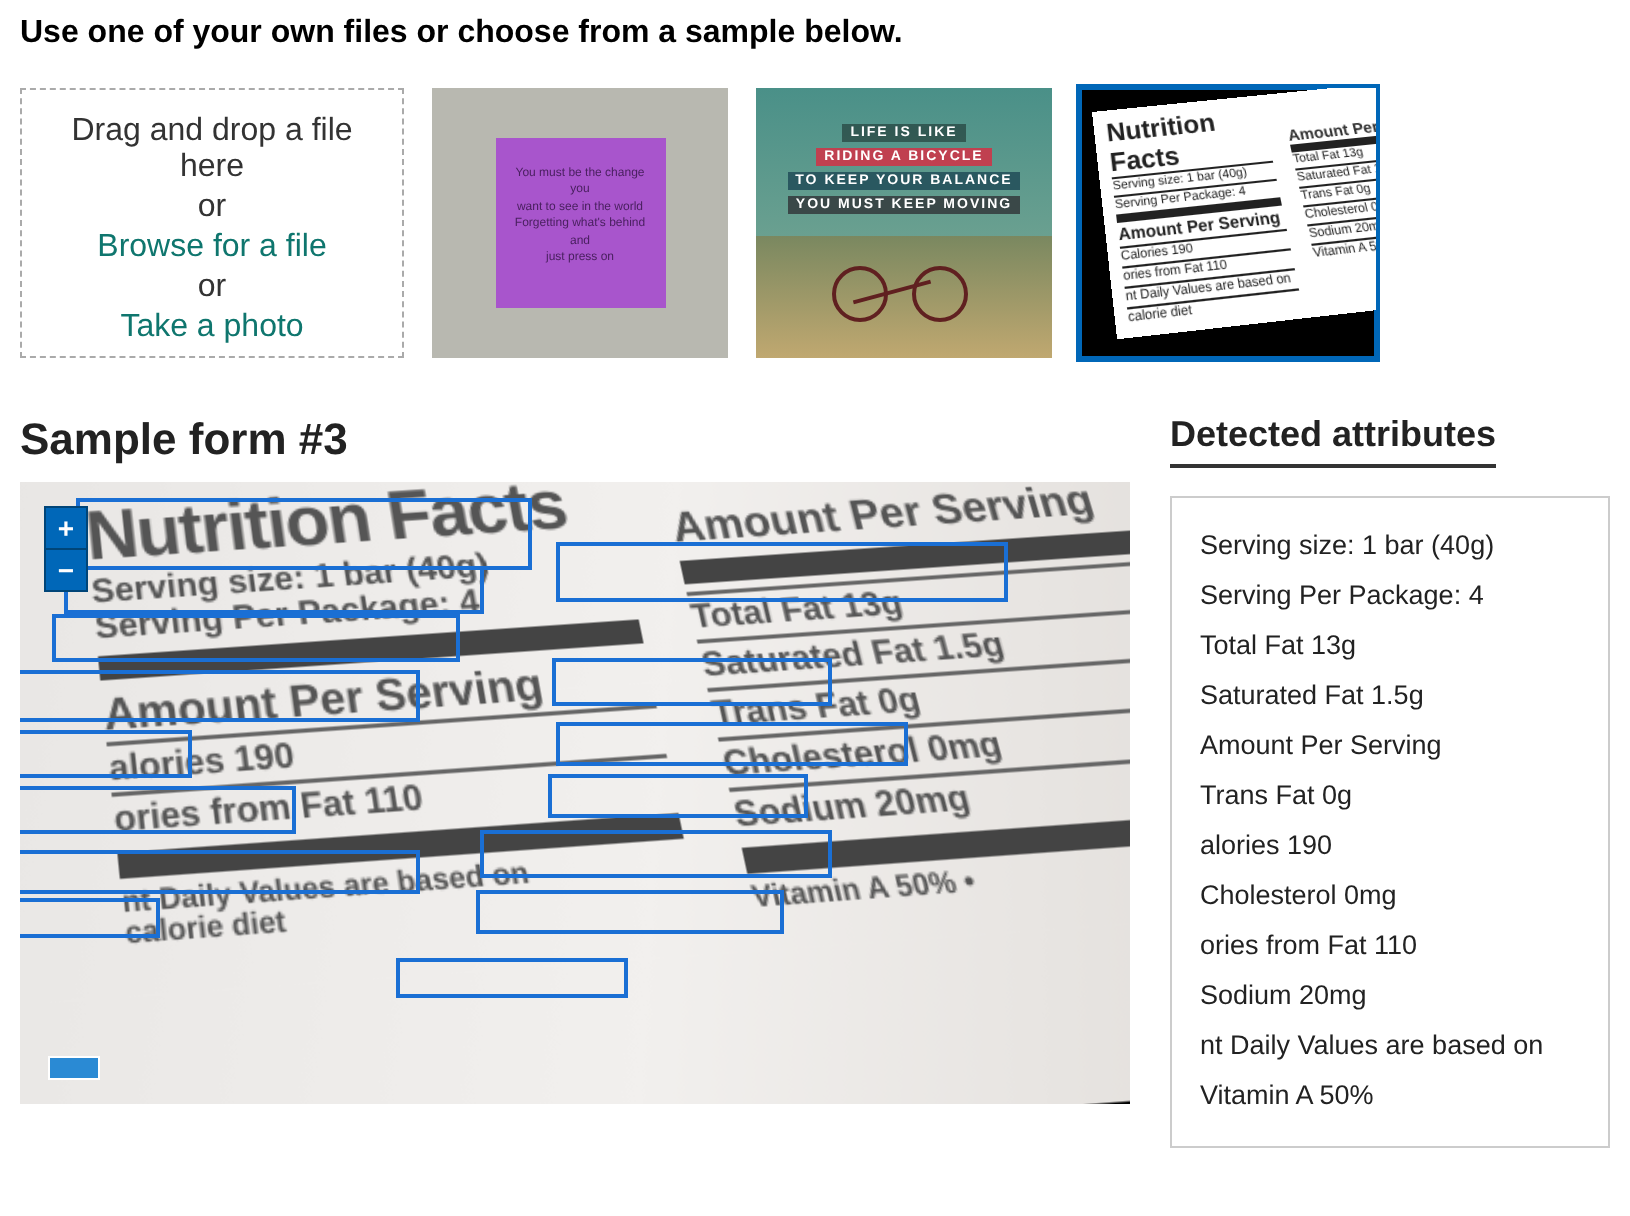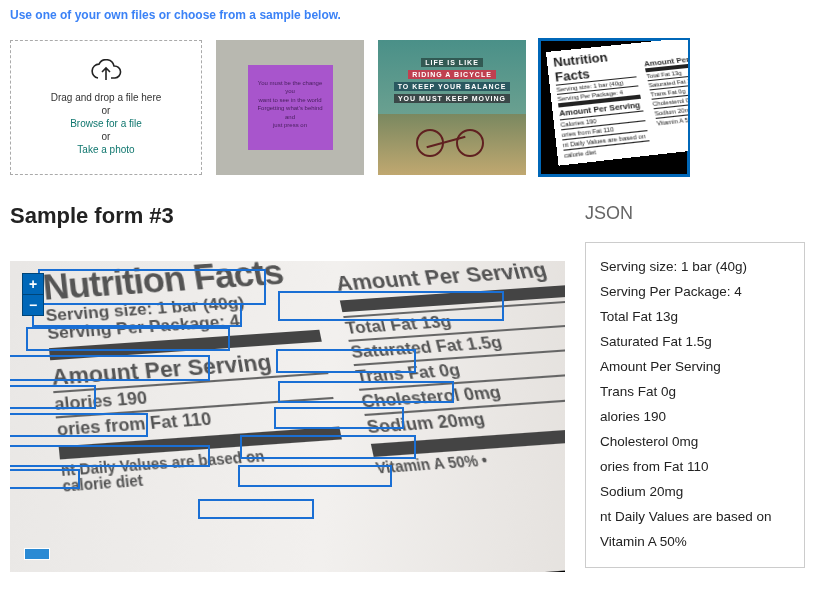--- a/index.html
+++ b/index.html
@@ -1,21 +1,21 @@
 <!DOCTYPE html>
 <html><head>
 <meta charset="utf-8">
 <style>
   * { box-sizing: border-box; margin: 0; padding: 0; }
   body { font-family: "Segoe UI", Arial, sans-serif; font-size: 14px; color: #333; background: #fff; padding: 8px 10px; width: 815px; }
-  .instruction { font-weight: 600; font-size: 12px; margin-bottom: 18px; color: #3b82f6; }
+  .instruction { font-weight: 600; font-size: 16px; margin-bottom: 18px; color: #000000; }
   .gallery { display: flex; gap: 14px; margin-bottom: 28px; }
   .dropzone {
     width: 192px; height: 135px; border: 1px dashed #aaa; display: flex; flex-direction: column;
-    align-items: center; justify-content: center; text-align: center; padding: 8px; font-size: 10px;
+    align-items: center; justify-content: center; text-align: center; padding: 8px; font-size: 16px;
   }
   .dropzone svg { margin-bottom: 6px; }
   .dropzone .line { margin: 1px 0; color: #333; }
   .dropzone .link { color: #0f766e; cursor: pointer; }
   .thumb { width: 148px; height: 135px; background: #222; position: relative; overflow: hidden; cursor: pointer; }
   .thumb.selected { outline: 3px solid #0067b8; outline-offset: -1px; }
   
   .thumb1 { background: #b8b8b0; display:flex; align-items:center; justify-content:center; }
   .note { width: 85px; height: 85px; background: #a855cc; font-size: 6px; color: #4a2060; padding: 14px 8px; line-height: 1.4; text-align:center; }
   
@@ -33,21 +33,21 @@
   .nlabel .nf { font-size:13px; font-weight:900; color:#222;}
   .nlabel .row { font-size:6px; color:#222; border-top:1px solid #222; padding:1px 0;}
   .nlabel .thick { border-top:4px solid #222;}
   .nlabel .aps { font-size:8px; font-weight:900;}
   .nlabel .cols{display:flex;gap:10px;}
   .nlabel .col{flex:1;}
 
   .main-row { display:flex; gap:20px; }
   .left-col { flex: 0 0 555px; }
   .right-col { flex: 1; }
-  .sample-title { font-size: 22px; font-weight:600; margin-bottom:32px; color:#222;}
+  .sample-title { font-size: 22px; font-weight:600; margin-bottom:8px; color:#222;}
   .tabs { display:flex; gap:24px; font-size:18px; margin-bottom:14px; }
   .tab { color:#666; cursor:pointer; padding-bottom:4px; }
   .tab.active { color:#222; font-weight:600; border-bottom:2px solid #333; }
 
   .viewer { width:555px; height:311px; background:#060606; position:relative; overflow:hidden; }
   .zoom { position:absolute; top:12px; left:12px; z-index:5; display:flex; flex-direction:column; }
   .zoom button { width:22px; height:22px; background:#0067b8; color:#fff; border:1px solid #004578; font-size:14px; font-weight:700; cursor:pointer; line-height:1; }
   .zoom button + button { margin-top:-1px; }
   .minimap { position:absolute; left:14px; bottom:12px; z-index:5; width:26px; height:12px; background:#2a8ad4; border:1px solid #fff; }
 
@@ -189,21 +189,21 @@
             <div class="ocr-box" style="left: 258px; top: 210px; width: 154px; height: 22px;"></div>
             <div class="ocr-box" style="left: 0px; top: 214px; width: 100px; height: 20px;"></div>
             <div class="ocr-box" style="left: 218px; top: 244px; width: 116px; height: 20px;"></div>
           </div>
       </div>
     </div>
   </div>
 
   <div class="right-col">
     <div class="tabs">
-      <div class="tab">JSON</div>
+      <div class="tab active">Detected attributes</div>
     </div>
     <div class="results" id="results">
         <div>Serving size: 1 bar (40g)</div>
         <div>Serving Per Package: 4</div>
         <div>Total Fat 13g</div>
         <div>Saturated Fat 1.5g</div>
         <div>Amount Per Serving</div>
         <div>Trans Fat 0g</div>
         <div>alories 190</div>
         <div>Cholesterol 0mg</div>

